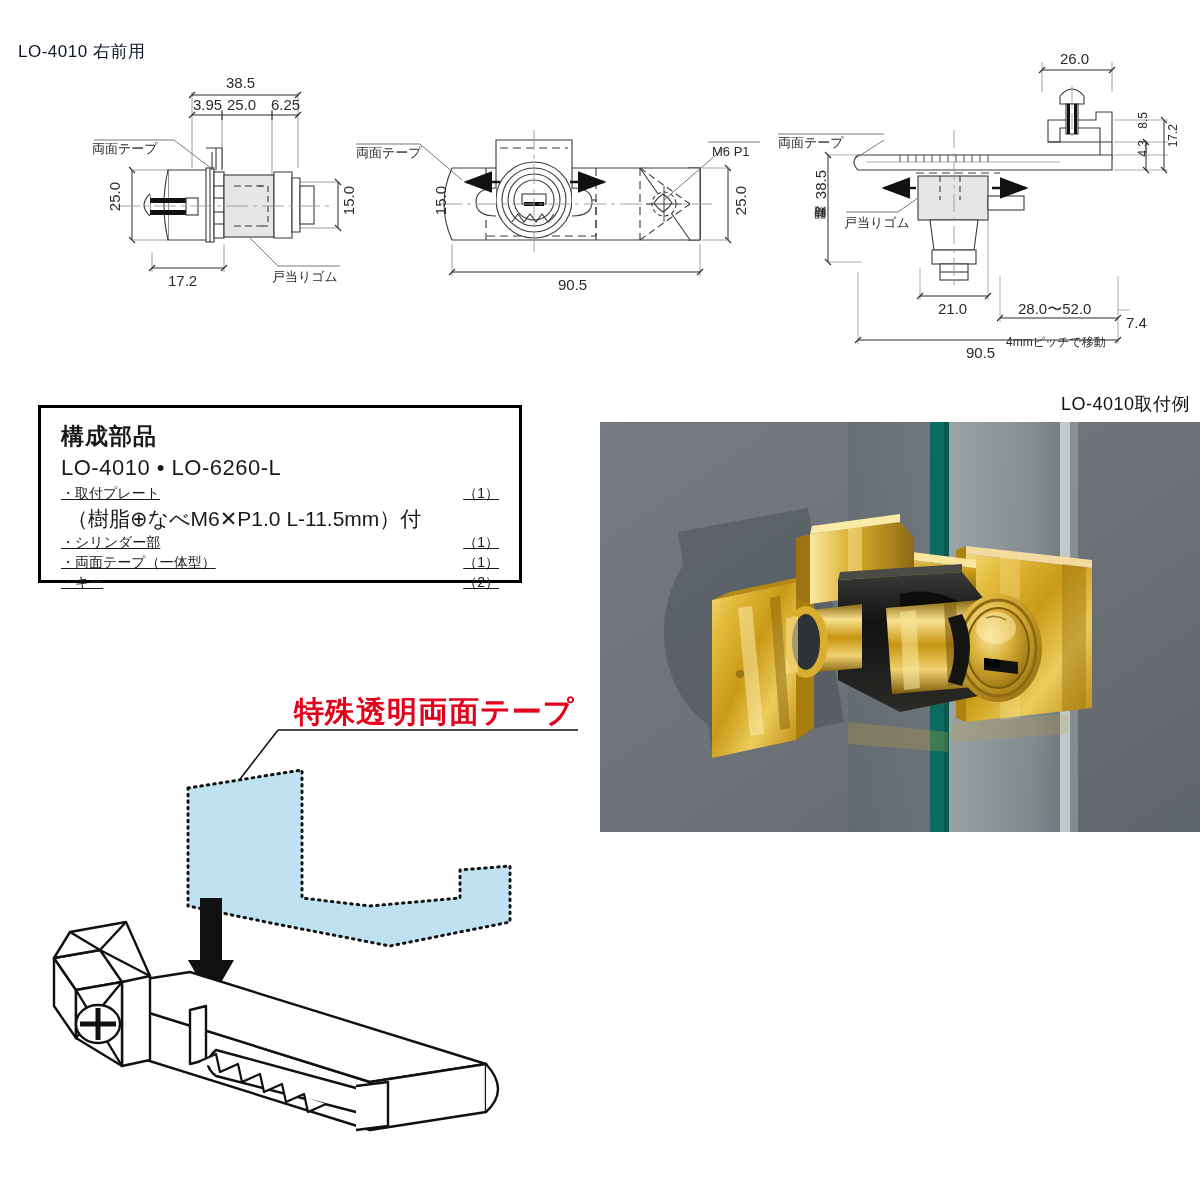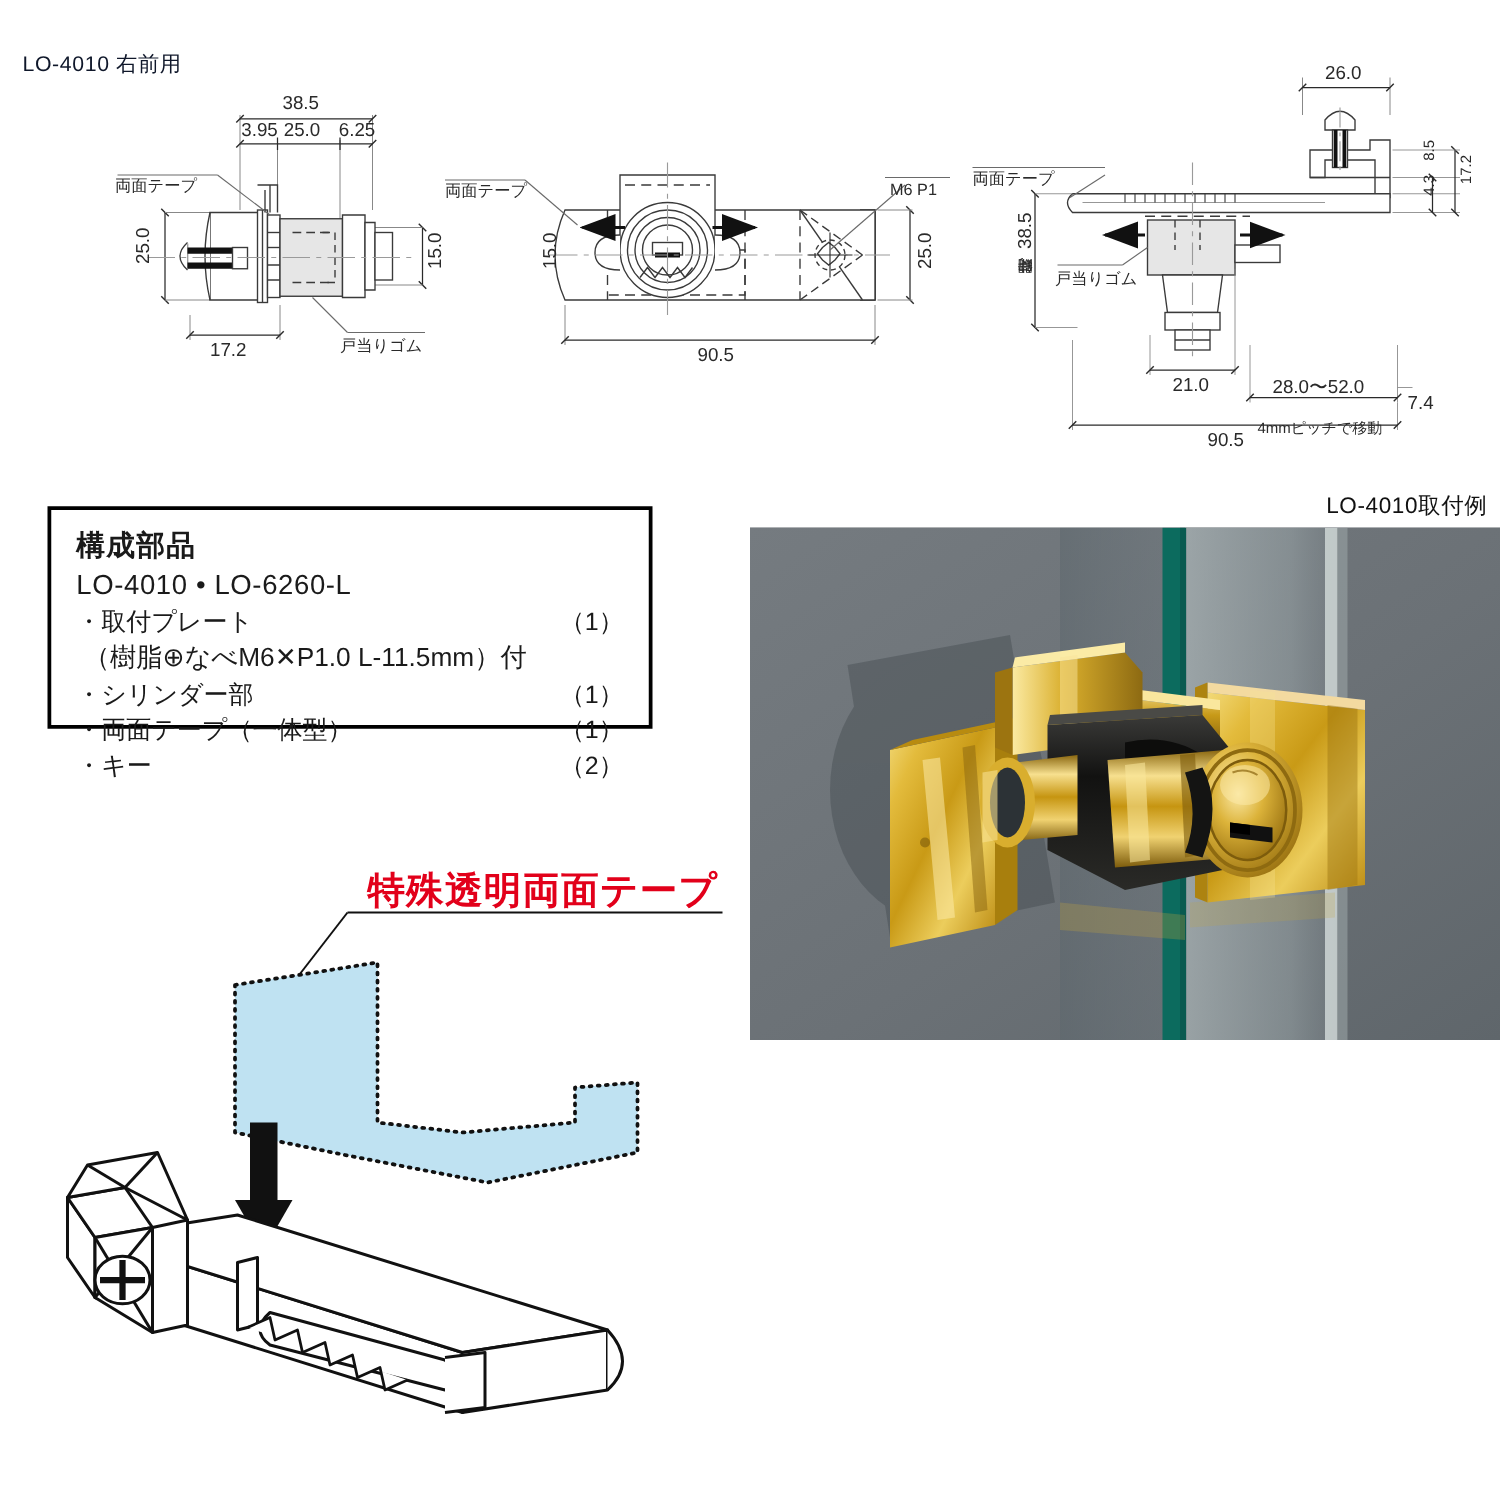--- a/index.html
+++ b/index.html
@@ -20,21 +20,21 @@
   #title{left:18px;top:40px;font-size:17px;letter-spacing:.5px;color:#0f172a;}
   
   #parts-box{
     left:38px;top:377px;width:484px;height:178px;
     border:3px solid #000;background:#fff;box-sizing:border-box;margin-top:28px;
   }
   #parts-inner{padding:14px 16px 0 20px;}
   .p-head{font-size:23px;font-weight:bold;letter-spacing:1px;line-height:1.3;}
   .p-model{font-size:22px;letter-spacing:.5px;line-height:1.45;}
   .p-row{display:flex;justify-content:space-between;align-items:center;
-         font-size:20px;line-height:1.42;padding-right:4px;}
+         font-size:14px;line-height:1.42;padding-right:4px;text-decoration:underline;}
   .p-row .t{white-space:nowrap;}
   .p-row .q{white-space:nowrap;}
   .p-sub{font-size:21px;line-height:1.42;padding-left:6px;white-space:nowrap;}
   
   #tape-label{left:274px;top:692px;font-size:30px;font-weight:bold;color:#e2001a;
               letter-spacing:1px;white-space:nowrap;margin-left:20px;}
   
   #photo-cap{right:10px;top:392px;font-size:18px;color:#111;letter-spacing:.5px;}
   #photo{left:600px;top:422px;width:600px;height:410px;overflow:hidden;background:#6e7478;}
   

